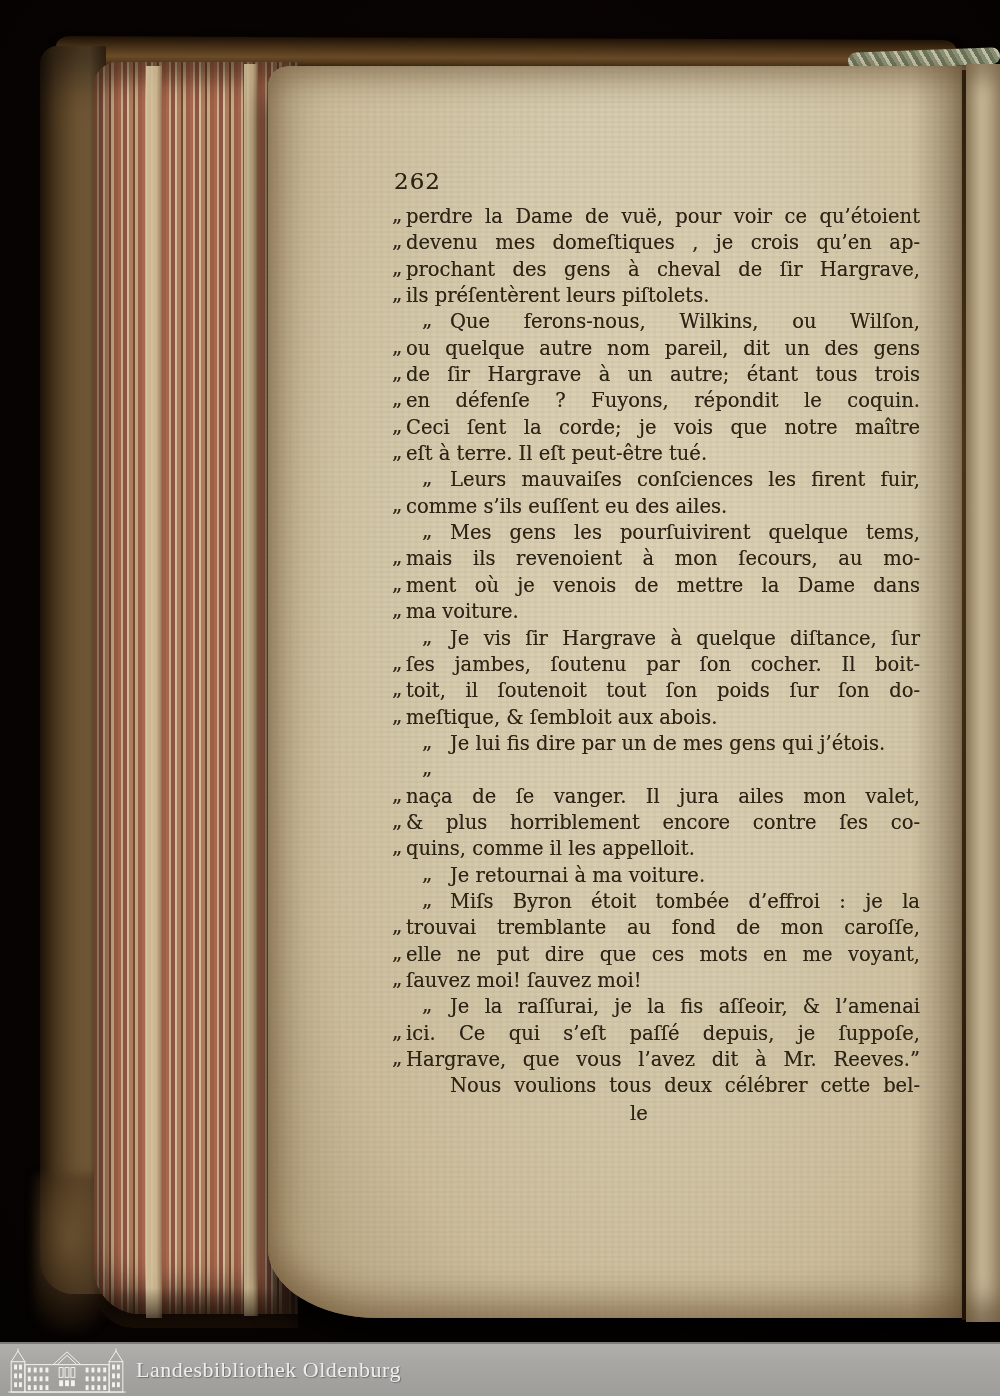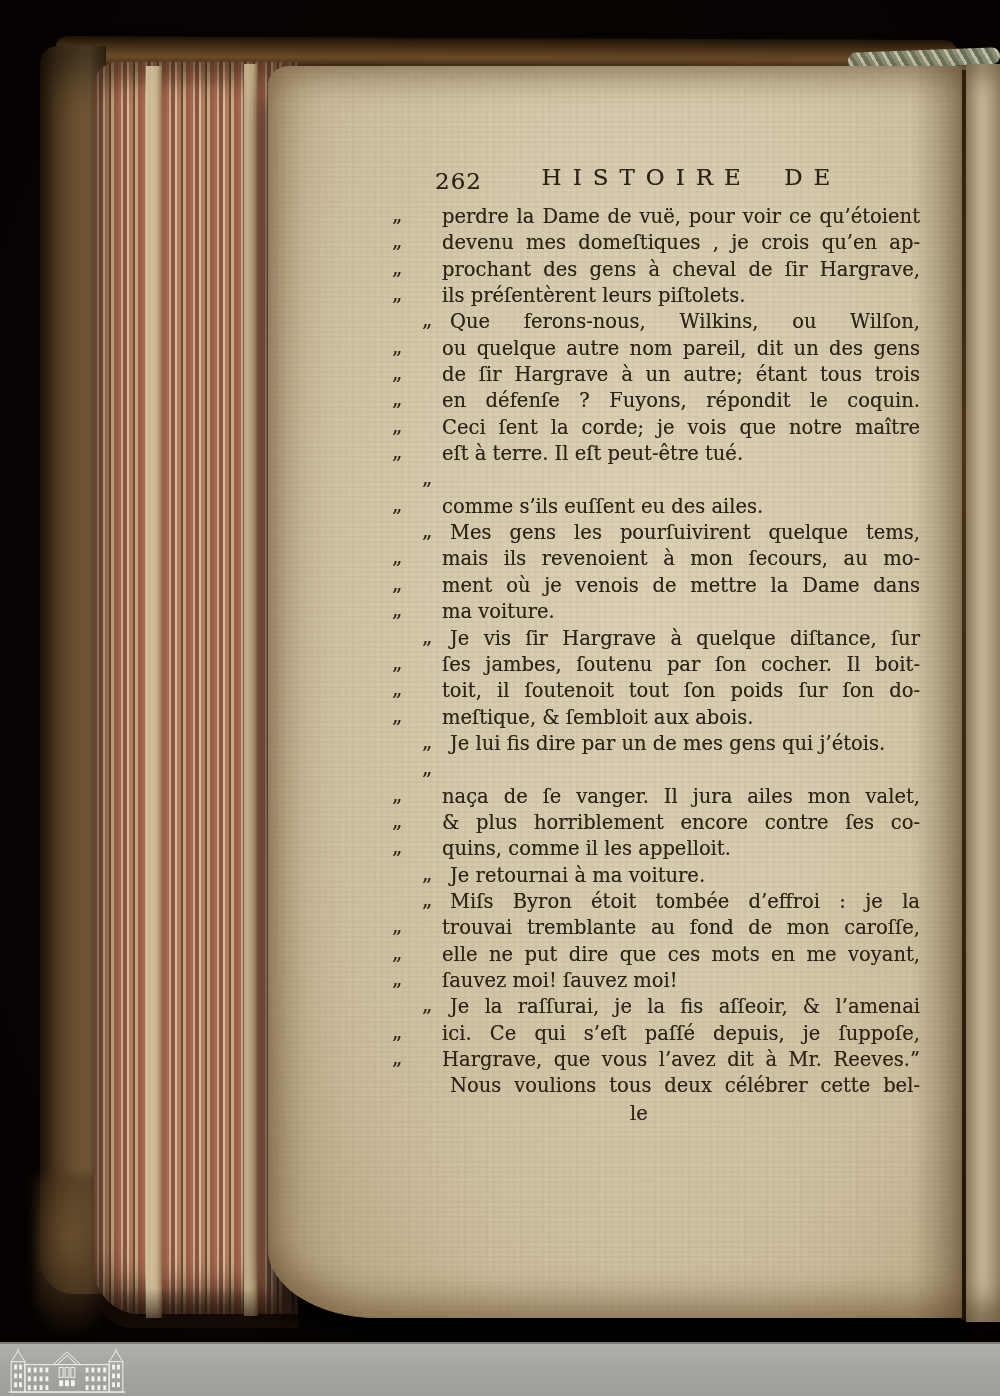--- a/index.html
+++ b/index.html
@@ -63,26 +63,26 @@
       background:linear-gradient(180deg,#2c1d0c,#4a3318 30%,#33220f 70%,#1f1206);
       filter:blur(.7px);}
   .facing{position:absolute;left:966px;top:64px;width:34px;height:1258px;
       background:linear-gradient(90deg,#b9a985 0%,#cfc1a0 45%,#c3b390 100%);
       box-shadow:inset 0 16px 20px rgba(80,56,30,.4), inset 0 -20px 24px rgba(60,40,20,.5);}
 
   
   .textblock{position:absolute;left:390px;top:160px;width:532px;
       color:#2c2315;font-size:19.5px;
       text-shadow:0 0 .6px rgba(44,35,21,.55);}
-  .pagehead{position:relative;height:44px;margin-left:41px;}
+  .pagehead{position:relative;height:44px;}
   .pagenum{position:absolute;left:4px;top:8px;font-size:23px;letter-spacing:1px;}
   .runtitle{position:absolute;left:40px;right:10px;top:4px;text-align:center;
       font-size:23px;letter-spacing:11px;word-spacing:14px;}
   .line{position:relative;height:26.35px;line-height:26.35px;white-space:nowrap;}
-  .ltext{display:block;margin-left:52px;margin-right:2px;
+  .ltext{display:block;margin-left:16px;margin-right:2px;
       text-align:justify;text-align-last:justify;}
   .line.jend .ltext{text-align-last:left;}
   .line.indent .ltext{margin-left:60px;}
   .qmark{position:absolute;left:2px;top:-3px;font-size:20px;}
   .line.indent .qmark{left:32px;}
   .catchword-row{height:28px;line-height:28px;text-align:center;padding-right:34px;
       font-size:19.5px;}
 
   
   .banner{position:absolute;left:0;bottom:0;width:1000px;height:52px;
@@ -106,21 +106,20 @@
   </div>
 
   <div class="page"></div>
   <div class="gutter"></div>
   <div class="crease"></div>
   <div class="facing"></div>
 
   <div class="textblock">
     <div class="pagehead">
       <span class="pagenum">262</span>
-      <span class="runtitle">HISTOIRE DE</span>
     </div>
     <div id="text-body">
         <div class="line">
           <span class="qmark">„</span>
           <span class="ltext">perdre la Dame de vuë, pour voir ce qu’étoient</span>
         </div>
         <div class="line">
           <span class="qmark">„</span>
           <span class="ltext">devenu mes domeſtiques , je crois qu’en ap-</span>
         </div>
@@ -151,20 +150,21 @@
         <div class="line">
           <span class="qmark">„</span>
           <span class="ltext">Ceci ſent la corde; je vois que notre maître</span>
         </div>
         <div class="line jend">
           <span class="qmark">„</span>
           <span class="ltext">eſt à terre.  Il eſt peut-être tué.</span>
         </div>
         <div class="line indent">
           <span class="qmark">„</span>
+          <span class="ltext">Leurs mauvaiſes conſciences les firent fuir,</span>
         </div>
         <div class="line jend">
           <span class="qmark">„</span>
           <span class="ltext">comme s’ils euſſent eu des ailes.</span>
         </div>
         <div class="line indent">
           <span class="qmark">„</span>
           <span class="ltext">Mes gens les pourſuivirent quelque tems,</span>
         </div>
         <div class="line">
@@ -320,13 +320,14 @@
           <rect x="11" y="36" width="3" height="5"></rect>
         <rect x="106" y="18" width="3" height="5"></rect>
           <rect x="111" y="18" width="3" height="5"></rect>
         <rect x="106" y="27" width="3" height="5"></rect>
           <rect x="111" y="27" width="3" height="5"></rect>
         <rect x="106" y="36" width="3" height="5"></rect>
           <rect x="111" y="36" width="3" height="5"></rect>
       </g>
     </svg>
   </div>
+  <span class="banner-label">Landesbibliothek Oldenburg</span>
 </div>
 
 </body></html>

